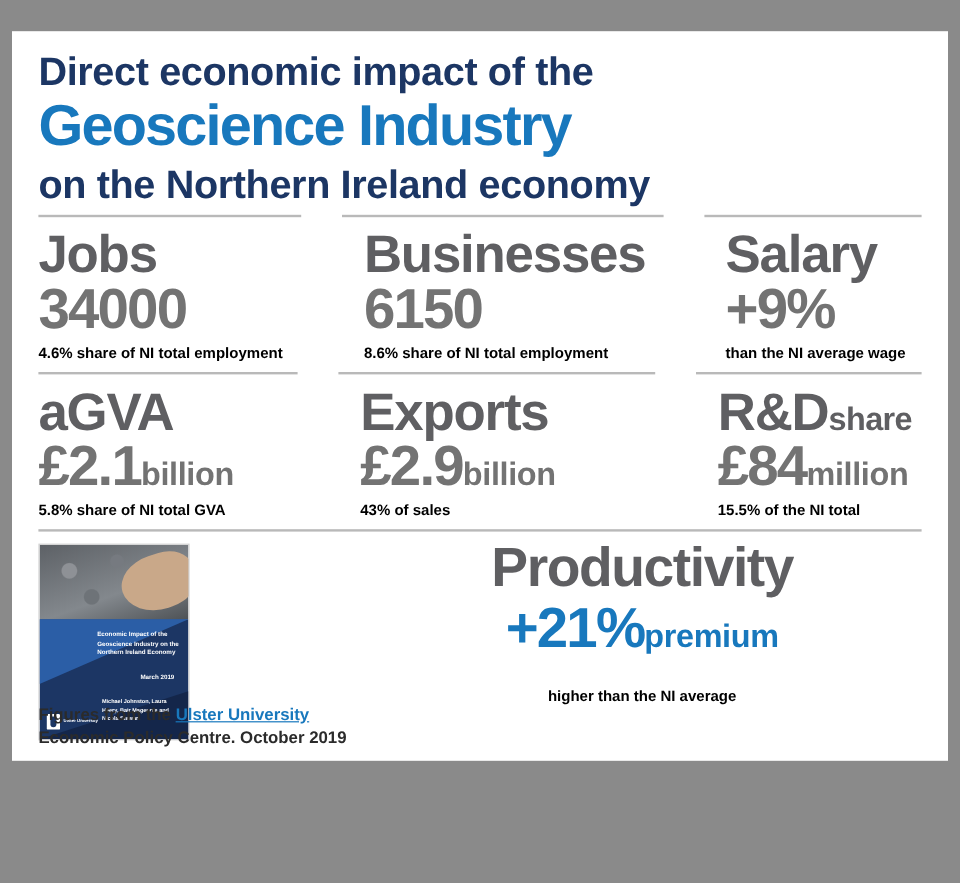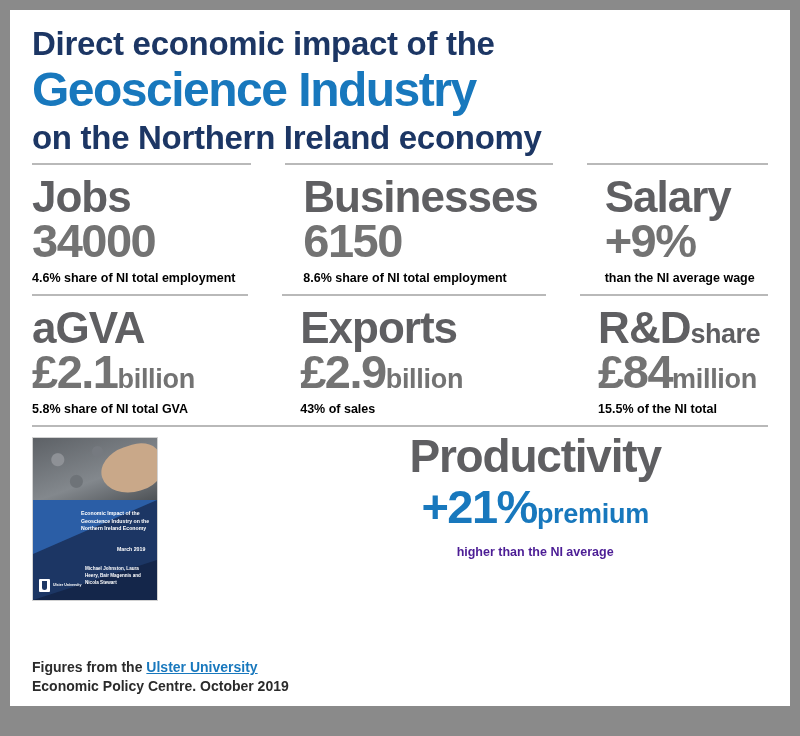--- a/index.html
+++ b/index.html
@@ -9,23 +9,23 @@
   }
   body {
     width: 800px;
     height: 736px;
     font-family: "Liberation Sans", sans-serif;
     overflow: hidden;
   }
   .infographic {
     position: absolute;
     left: 10px;
-    top: 10px;
+    top: 26px;
     width: 780px;
-    height: 696px;
+    height: 608px;
     background: #ffffff;
     box-sizing: border-box;
     overflow: hidden;
   }
 
   
   .header {
     padding: 16px 22px 6px 22px;
   }
   .title-top {
@@ -138,22 +138,22 @@
     letter-spacing: -1.5px;
     margin-top: 2px;
   }
   .prod-value .unit {
     font-size: 27px;
     letter-spacing: -0.3px;
   }
   .prod-note {
     font-size: 12.5px;
     font-weight: bold;
-    color: #4c1d95;
-    margin-top: 14px;
+    color: #000000;
+    margin-top: 26px;
     line-height: 1.2;
   }
 
   
   .cover {
     position: relative;
     width: 124px;
     height: 162px;
     background: #ffffff;
     border: 1px solid #d2d2d2;

